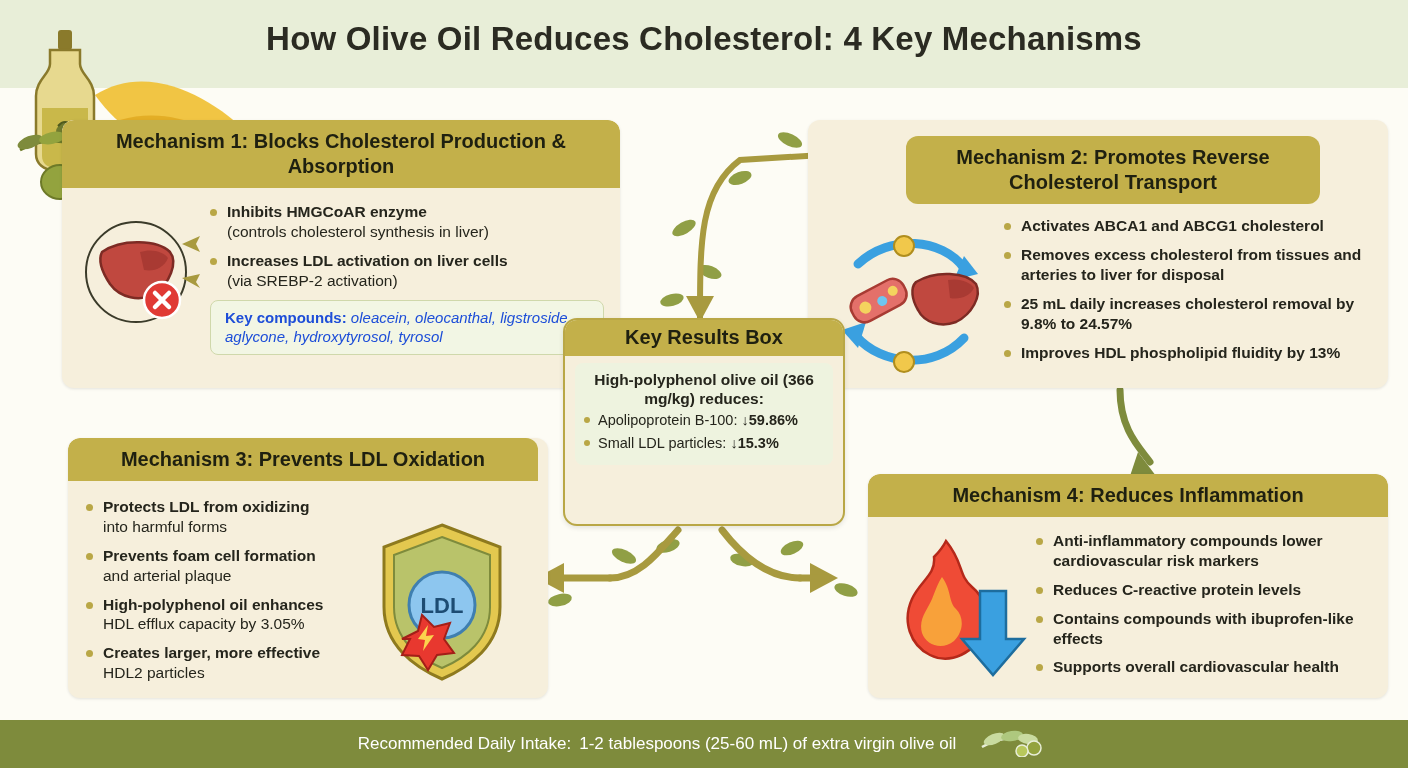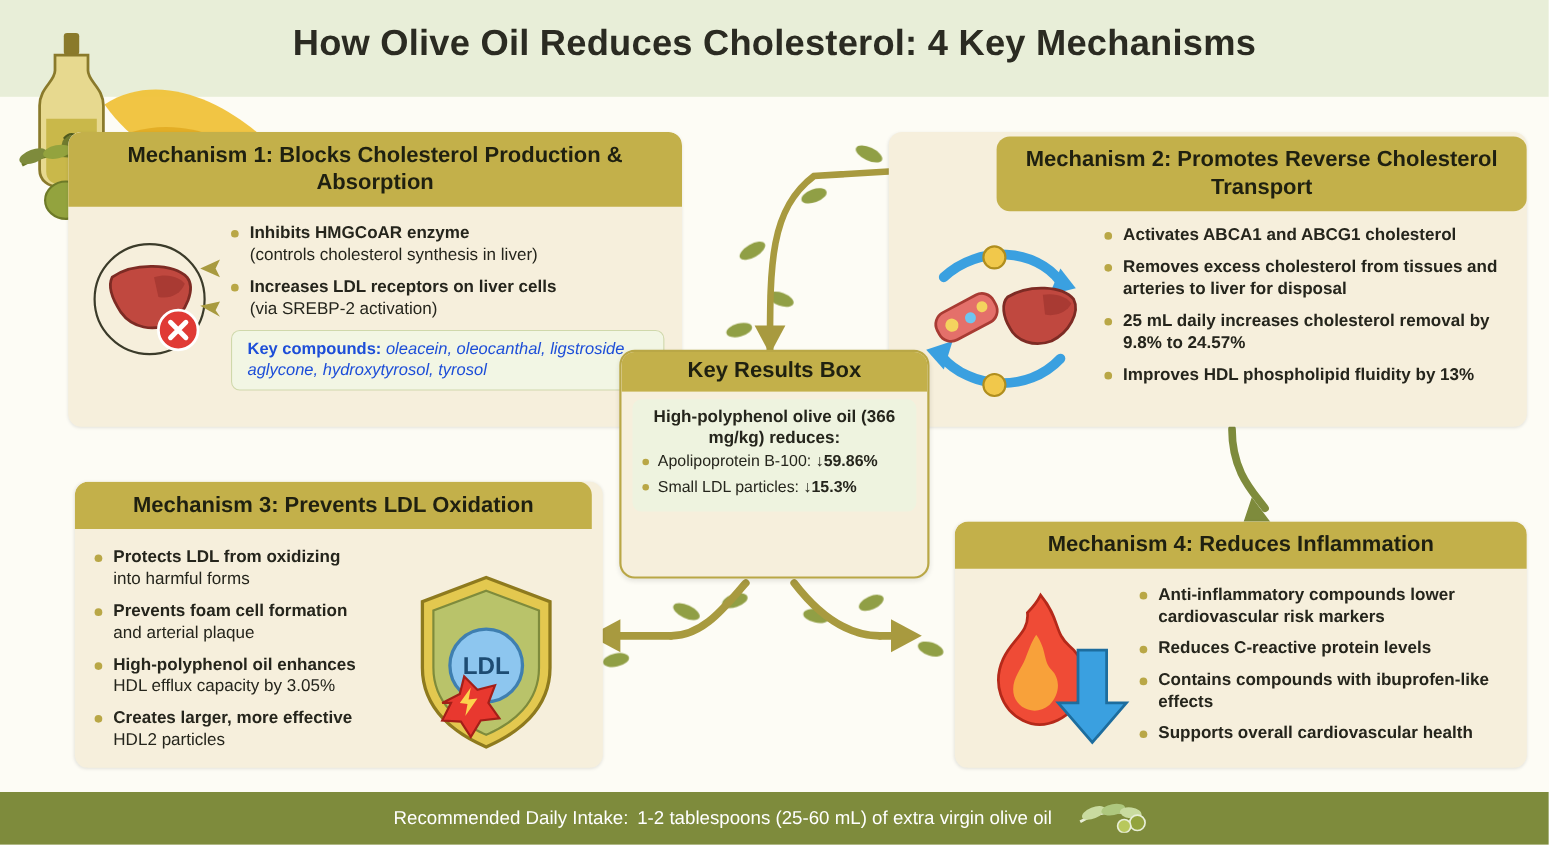--- a/index.html
+++ b/index.html
@@ -107,21 +107,21 @@
     background: #f2f6e4;
     font-size: 15px;
     line-height: 1.3;
     color: #1d4ed8;
   }
   .compounds-box b { font-weight: bold; }
   .compounds-box i { font-style: italic; }
 
   
   #m2 { left: 808px; top: 120px; width: 580px; height: 268px; }
-  #m2 .card-header { margin: 4px 0 0 98px; width: 482px; border-radius: 12px; }
+  #m2 .card-header { margin: 16px 0 0 98px; width: 414px; border-radius: 12px; }
   #m2 .content-row { display: flex; gap: 6px; }
   #m2 .icon-col { width: 172px; flex: none; position: relative; }
   #m2 .text-col { flex: 1; }
 
   
   #m3 { left: 68px; top: 438px; width: 480px; height: 260px; }
   #m3 .card-header { width: 470px; }
   #m3 .content-row { display: flex; }
   #m3 .text-col { flex: 1; padding-top: 4px; }
   #m3 .icon-col { width: 170px; flex: none; position: relative; }
@@ -267,21 +267,21 @@
             <path d="M104 78 l18 -4 l-4 8 l4 6 z" fill="#a89a3f"></path>
           </svg>
         </div>
         <div class="text-col">
           <ul class="bullets">
             <li>
               <b>Inhibits HMGCoAR enzyme</b><br>
               <span class="sub">(controls cholesterol synthesis in liver)</span>
             </li>
             <li>
-              <b>Increases LDL receptors on liver cells</b><br>
+              <b>Increases LDL activation on liver cells</b><br>
               <span class="sub">(via SREBP-2 activation)</span>
             </li>
           </ul>
           <div class="compounds-box">
             <b>Key compounds:</b>
             <i>oleacein, oleocanthal, ligstroside aglycone, hydroxytyrosol, tyrosol</i>
           </div>
         </div>
       </div>
     </div>

